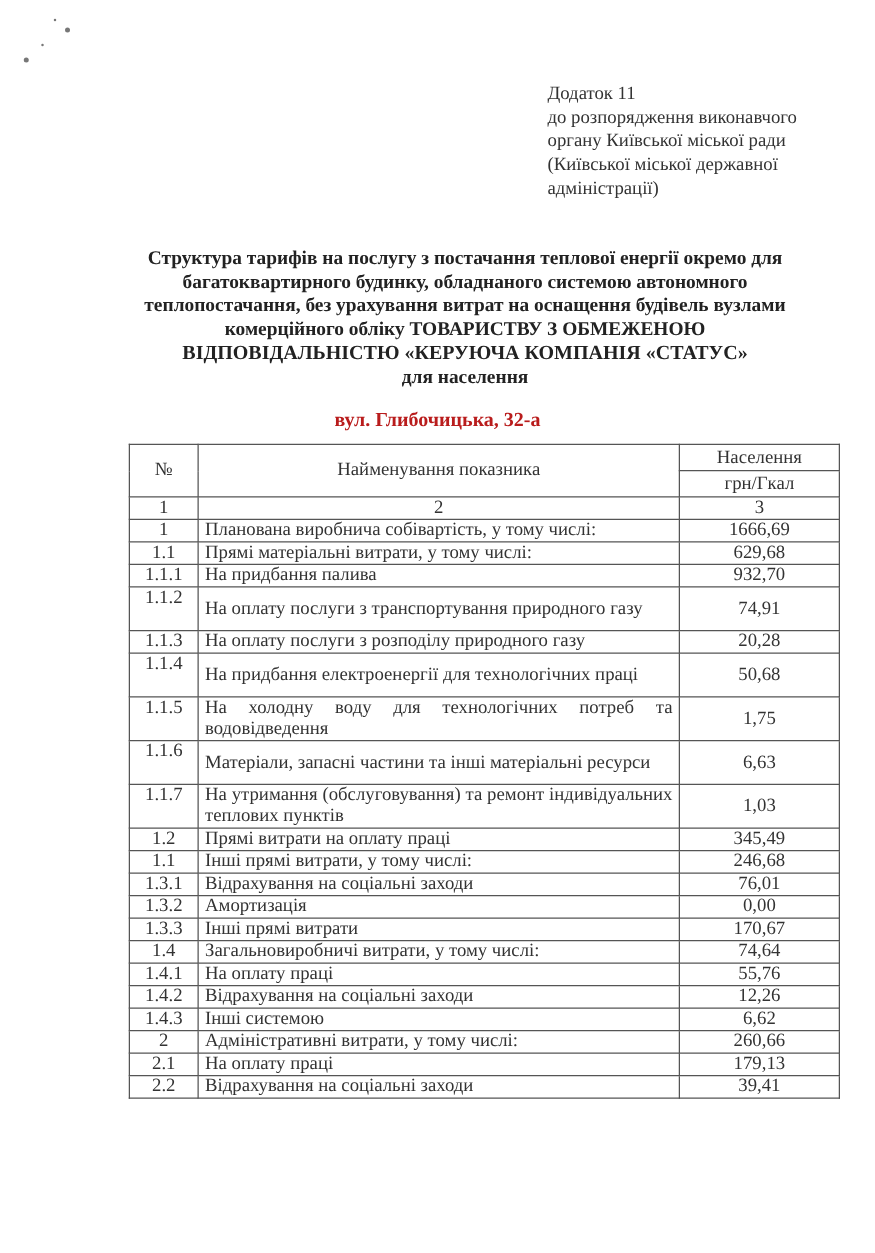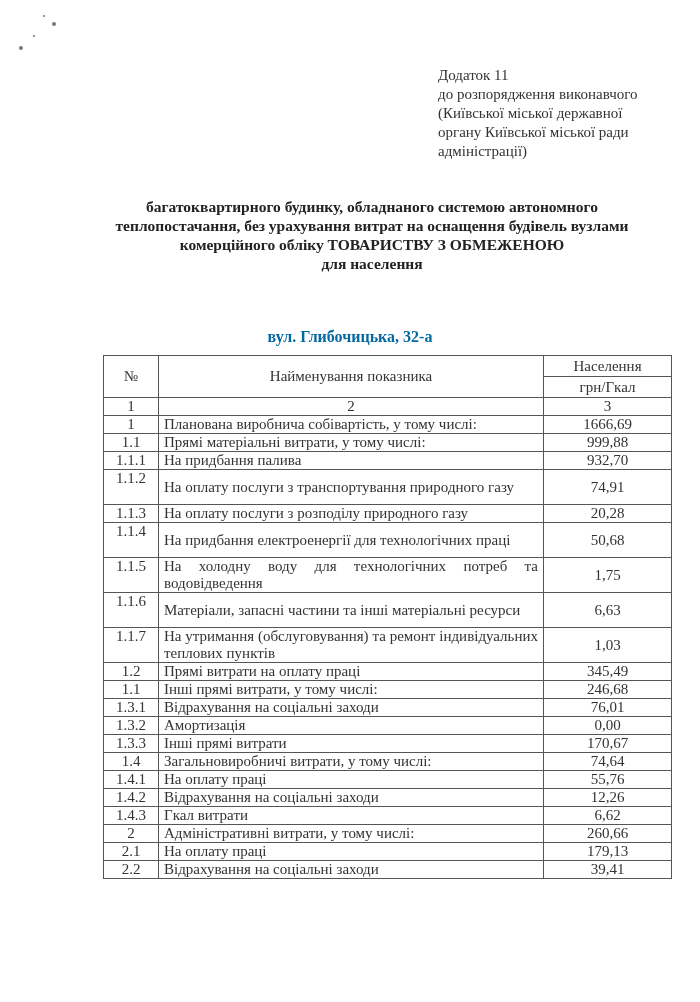--- a/index.html
+++ b/index.html
@@ -18,21 +18,21 @@
   .appendix .date-line { padding-left: 2px; }
   .title {
     position: absolute; left: 72px; top: 197px; width: 600px;
     text-align: center; font-weight: bold; font-size: 15.5px; line-height: 19px;
     color: #222;
   }
   .title div { white-space: nowrap; }
   .title .caps { font-weight: bold; font-size: 16px; }
   .address {
     position: absolute; left: 100px; top: 328px; width: 500px;
-    text-align: center; font-weight: bold; font-size: 16px; color: #0369a1;
+    text-align: center; font-weight: bold; font-size: 16px; color: #b91c1c;
   }
   table.tariff {
     position: absolute; left: 103px; top: 355px; width: 568px;
     border-collapse: collapse; font-size: 15px; color: #333;
     table-layout: fixed;
   }
   table.tariff td, table.tariff th {
     border: 1px solid #555; padding: 0 5px; font-weight: normal;
     line-height: 17px; vertical-align: middle;
   }
@@ -53,29 +53,31 @@
 <div class="specks">
   <span class="speck" style="left:52px;top:22px;width:4px;height:4px;"></span>
   <span class="speck" style="left:43px;top:15px;width:2px;height:2px;"></span>
   <span class="speck" style="left:33px;top:35px;width:2px;height:2px;"></span>
   <span class="speck" style="left:19px;top:46px;width:4px;height:4px;"></span>
 </div>
 
 <div class="appendix">
   <div>Додаток 11</div>
   <div>до розпорядження виконавчого</div>
+  <div>органу Київської міської ради</div>
   <div>(Київської міської державної</div>
-  <div>органу Київської міської ради</div>
   <div>адміністрації)</div>
 </div>
 
 <div class="title">
+  <div>Структура тарифів на послугу з постачання теплової енергії окремо для</div>
   <div>багатоквартирного будинку, обладнаного системою автономного</div>
   <div>теплопостачання, без урахування витрат на оснащення будівель вузлами</div>
   <div>комерційного обліку ТОВАРИСТВУ З ОБМЕЖЕНОЮ</div>
+  <div class="caps">ВІДПОВІДАЛЬНІСТЮ «КЕРУЮЧА КОМПАНІЯ «СТАТУС»</div>
   <div>для населення</div>
 </div>
 
 <div class="address">вул. Глибочицька, 32-а</div>
 
 <table class="tariff">
   <colgroup>
     <col class="c-num">
       <col class="c-name">
       <col class="c-val">
@@ -97,21 +99,21 @@
   </thead>
   <tbody>
     <tr class="single">
       <td class="num">1</td>
       <td class="name">Планована виробнича собівартість, у тому числі:</td>
       <td class="val">1666,69</td>
     </tr>
     <tr class="single">
       <td class="num">1.1</td>
       <td class="name">Прямі матеріальні витрати, у тому числі:</td>
-      <td class="val">999,88</td>
+      <td class="val">629,68</td>
     </tr>
     <tr class="single">
       <td class="num">1.1.1</td>
       <td class="name">На придбання палива</td>
       <td class="val">932,70</td>
     </tr>
     <tr class="double">
       <td class="num" style="vertical-align:top">1.1.2</td>
       <td class="name">На оплату послуги з транспортування природного газу</td>
       <td class="val">74,91</td>
@@ -176,21 +178,21 @@
       <td class="name">На оплату праці</td>
       <td class="val">55,76</td>
     </tr>
     <tr class="single">
       <td class="num">1.4.2</td>
       <td class="name">Відрахування на соціальні заходи</td>
       <td class="val">12,26</td>
     </tr>
     <tr class="single">
       <td class="num">1.4.3</td>
-      <td class="name">Гкал витрати</td>
+      <td class="name">Інші системою</td>
       <td class="val">6,62</td>
     </tr>
     <tr class="single">
       <td class="num">2</td>
       <td class="name">Адміністративні витрати, у тому числі:</td>
       <td class="val">260,66</td>
     </tr>
     <tr class="single">
       <td class="num">2.1</td>
       <td class="name">На оплату праці</td>

